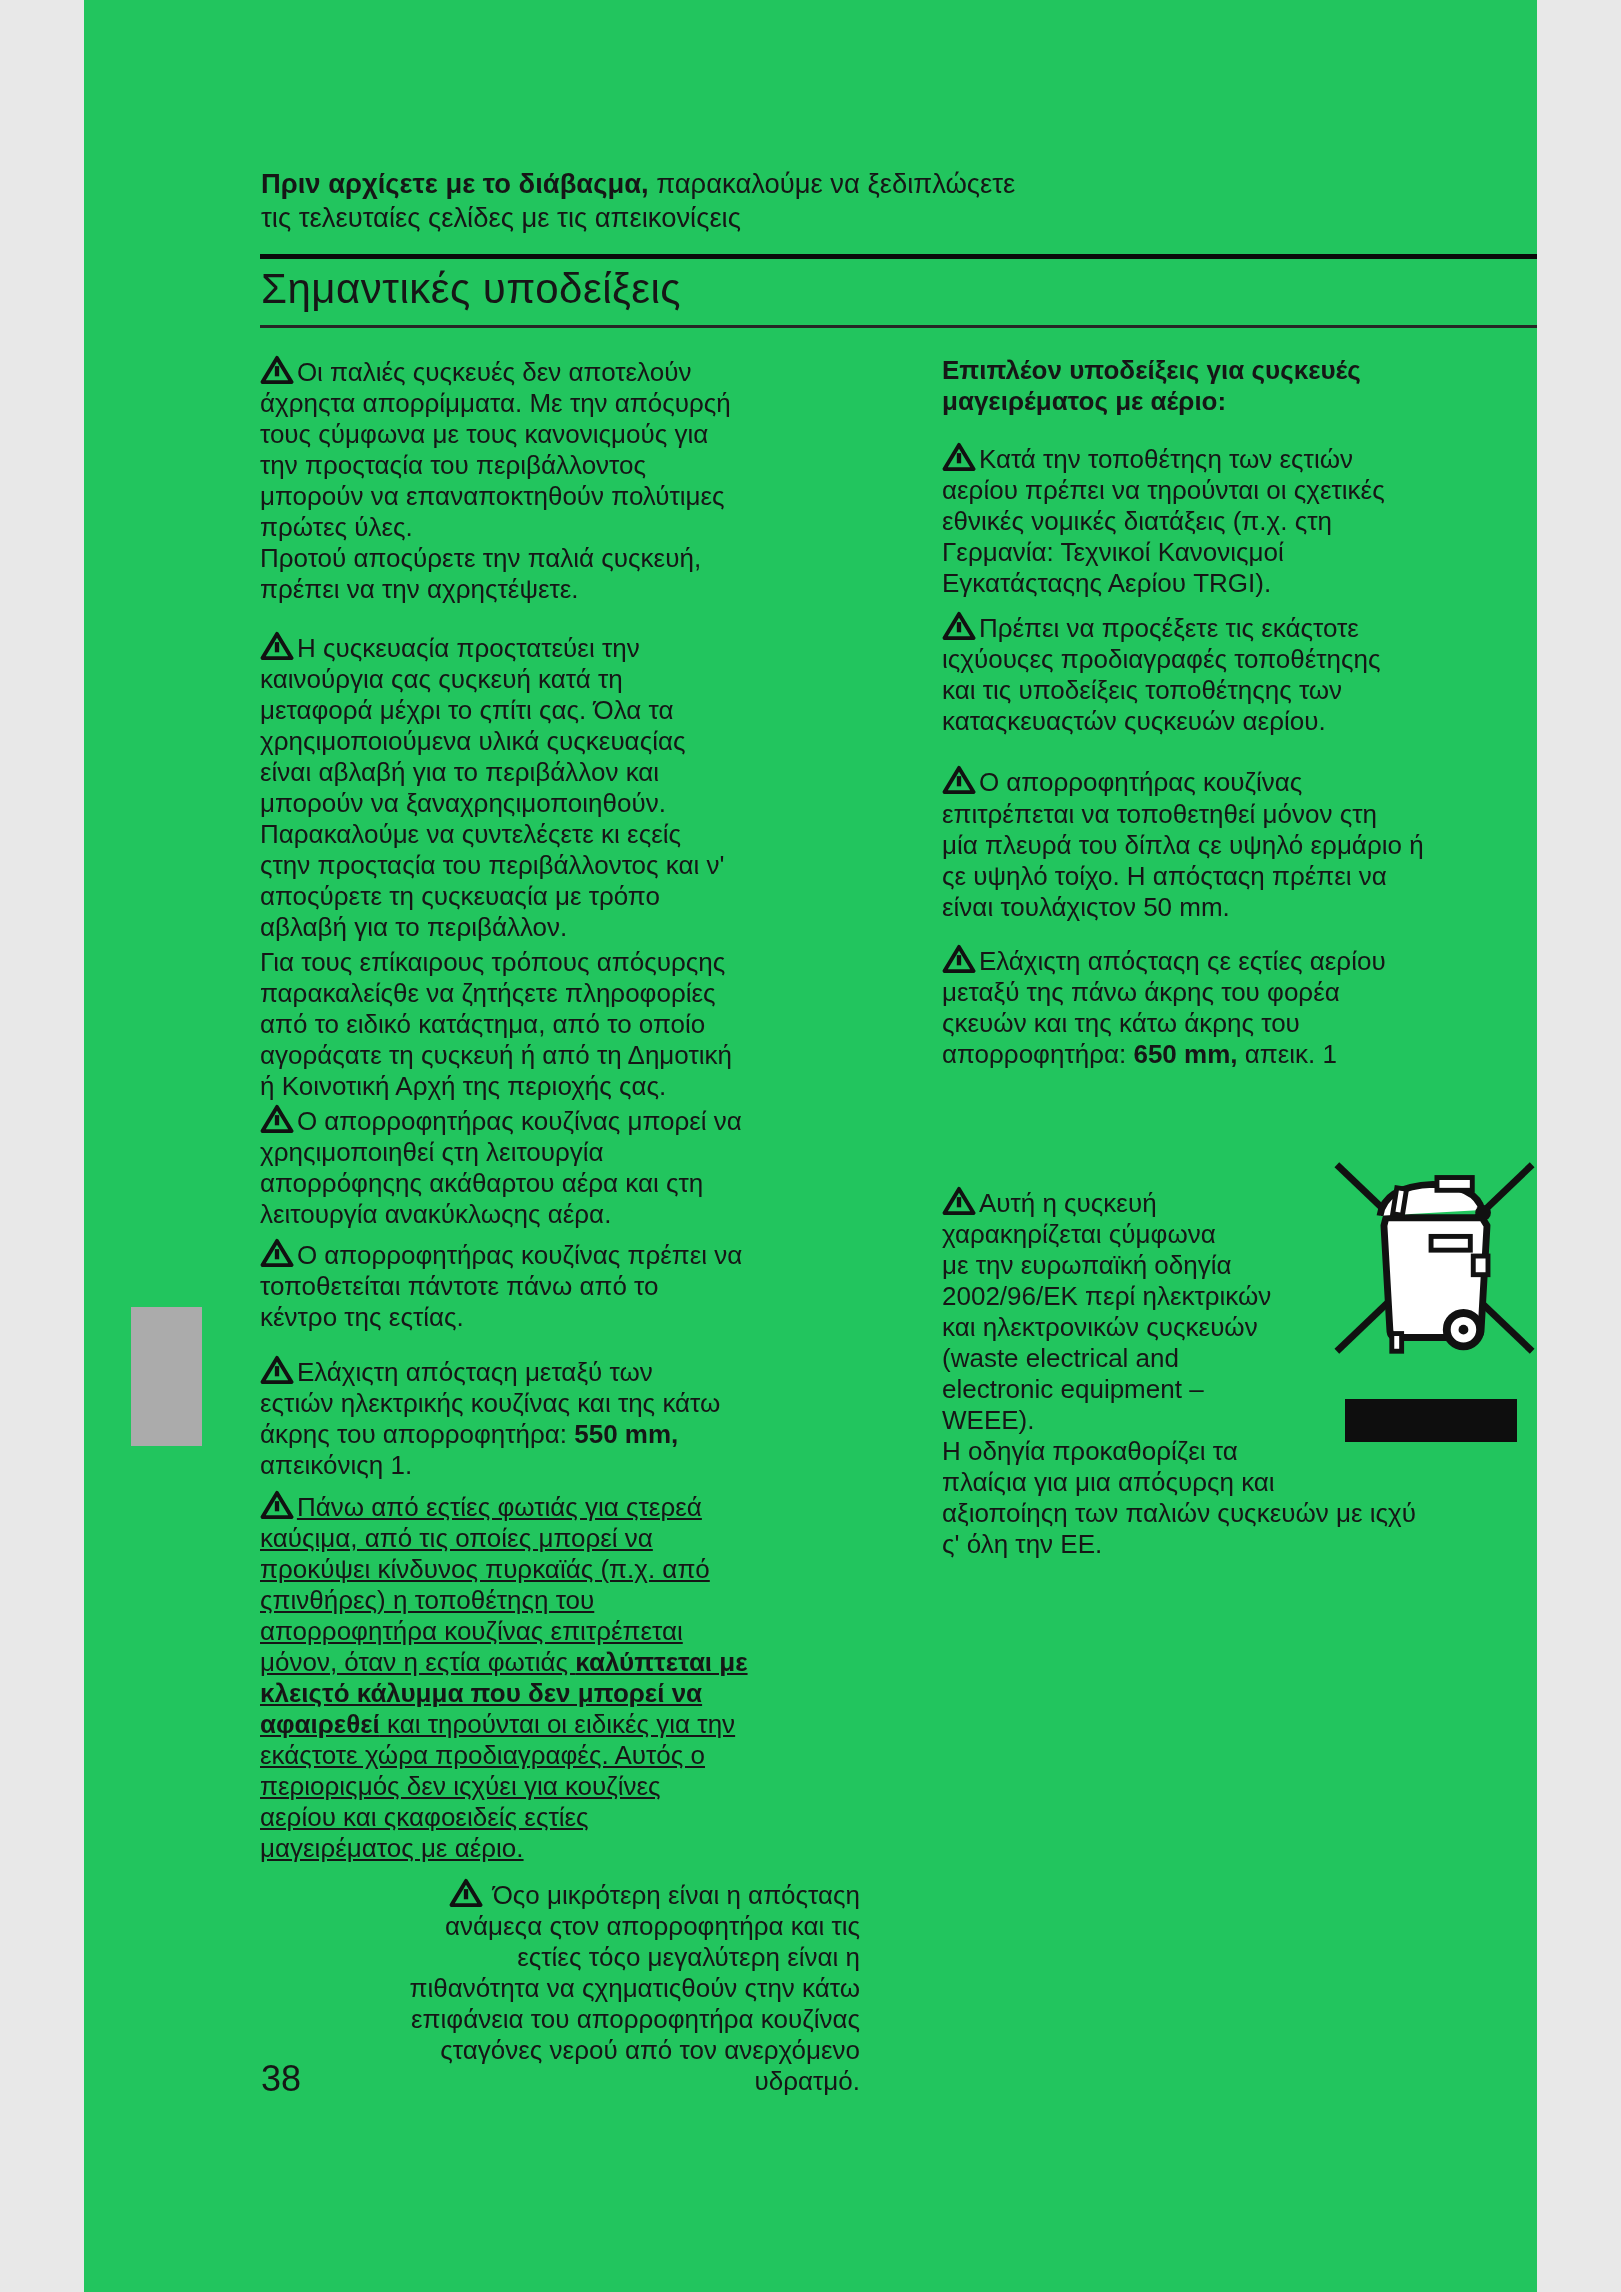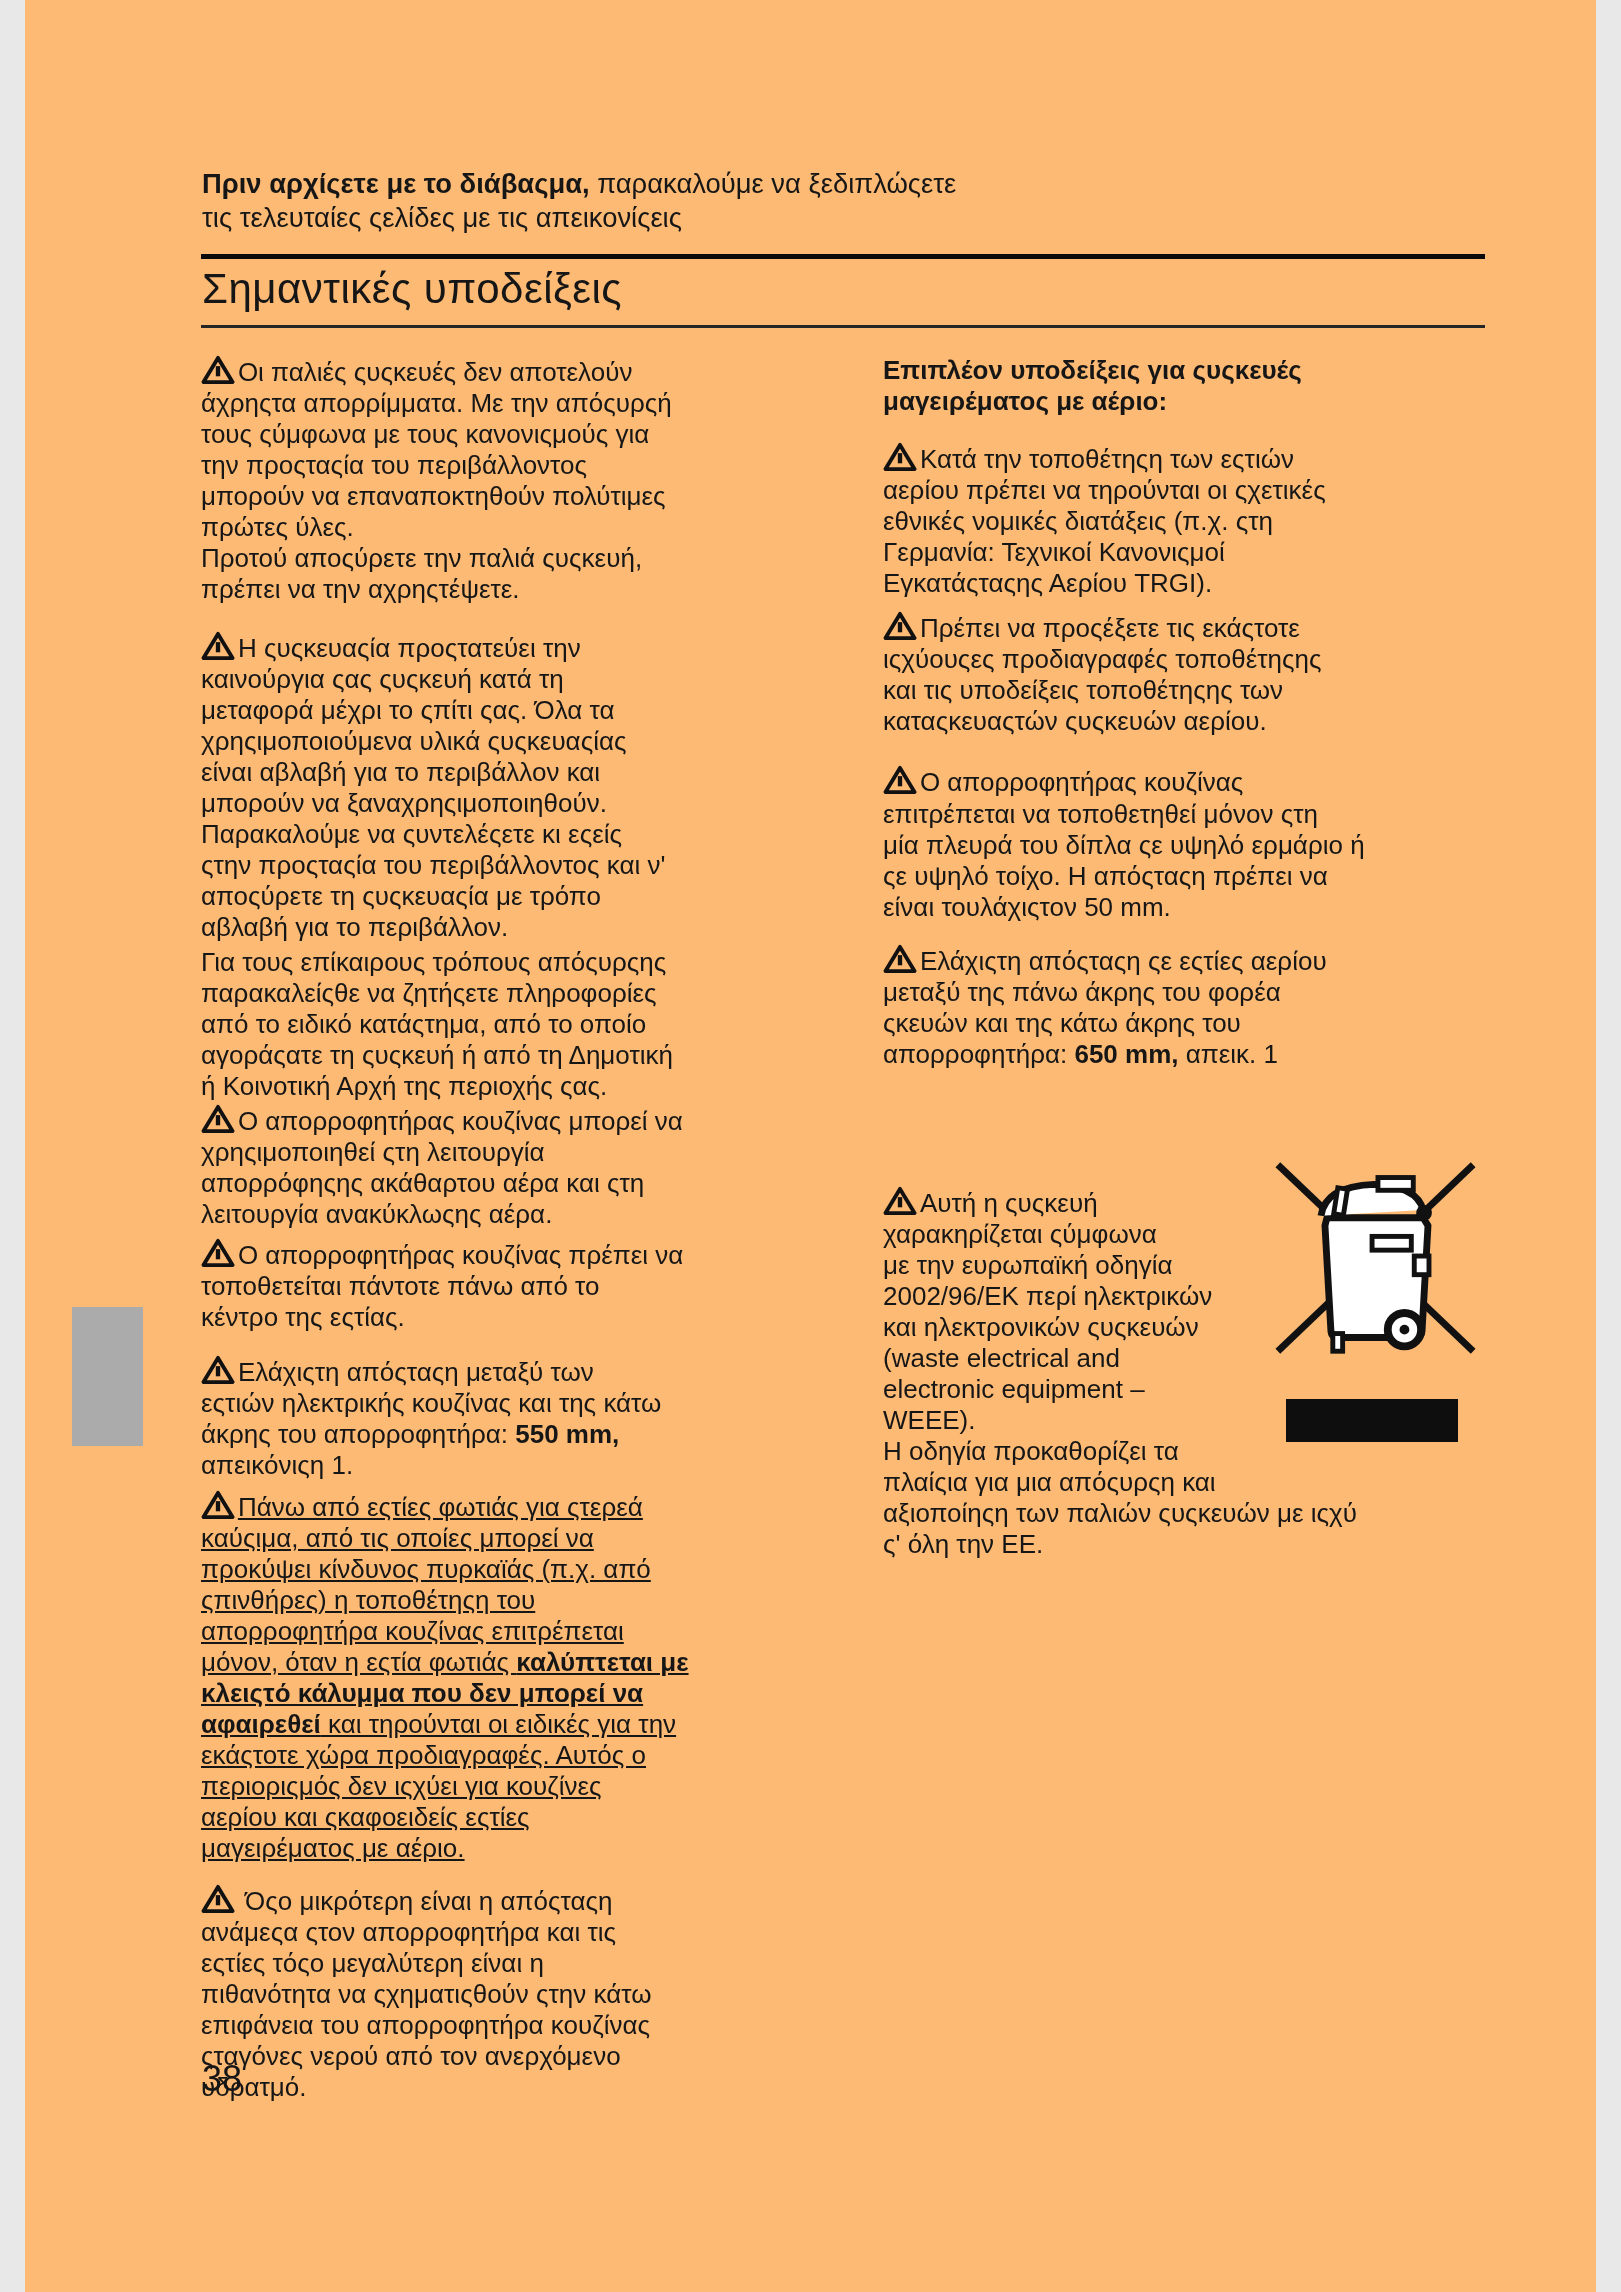--- a/index.html
+++ b/index.html
@@ -1,16 +1,16 @@
 <!DOCTYPE html>
 <html><head>
 <meta charset="utf-8">
 <style>
   html,body{margin:0;padding:0;background:#e8e8e8;}
-  .page{position:relative;width:1571px;height:2293px;background:#fdba74;overflow:hidden;
+  .page{position:relative;width:1453px;height:2293px;background:#22c55e;overflow:hidden;
         font-family:"Liberation Sans",sans-serif;color:#161616;margin:0 auto;}
   .intro{position:absolute;left:177px;top:167px;width:882px;font-size:27.4px;line-height:34px;}
   .rule-a{position:absolute;left:176px;top:254px;width:1284px;height:4.9px;background:#0a0a0a;}
   .doc-title{position:absolute;left:177px;top:265px;font-size:42px;font-weight:400;letter-spacing:0.5px;}
   .rule-b{position:absolute;left:176px;top:325px;width:1284px;height:2.9px;background:#262626;}
   .col{position:absolute;top:355px;font-size:26px;line-height:31px;}
   .col-left{left:176px;width:600px;}
   .col-right{left:858px;width:627px;}
   .para{margin:0;}
   .rc-heading{font-weight:bold;margin:0;}
@@ -61,21 +61,21 @@
     <p class="para" style="margin-top:22px;"><span class="warn-icon"><svg viewBox="0 0 35 31">
             <path d="M17.5 3 L32.5 28 L2.5 28 Z" fill="none" stroke="#111" stroke-width="4" stroke-linejoin="round"></path>
             <line x1="17.5" y1="11.5" x2="17.5" y2="22" stroke="#111" stroke-width="4.5"></line>
           </svg></span><span><span>Ελάχιςτη απόςταςη μεταξύ των</span><br><span>εςτιών ηλεκτρικής κουζίνας και της κάτω</span><br><span>άκρης του απορροφητήρα: </span><b>550 mm,</b><span></span><br><span>απεικόνιςη 1.</span></span></p>
 
     <p class="para" style="margin-top:8.8px;text-decoration:underline;"><span class="warn-icon"><svg viewBox="0 0 35 31">
             <path d="M17.5 3 L32.5 28 L2.5 28 Z" fill="none" stroke="#111" stroke-width="4" stroke-linejoin="round"></path>
             <line x1="17.5" y1="11.5" x2="17.5" y2="22" stroke="#111" stroke-width="4.5"></line>
           </svg></span><span><span>Πάνω από εςτίες φωτιάς για ςτερεά</span><br><span>καύςιμα, από τις οποίες μπορεί να</span><br><span>προκύψει κίνδυνος πυρκαϊάς (π.χ. από</span><br><span>ςπινθήρες) η τοποθέτηςη του</span><br><span>απορροφητήρα κουζίνας επιτρέπεται</span><br><span>μόνον, όταν η εςτία φωτιάς </span><b>καλύπτεται με</b><br><b>κλειςτό κάλυμμα που δεν μπορεί να</b><br><b>αφαιρεθεί</b><span> και τηρούνται οι ειδικές για την</span><br><span>εκάςτοτε χώρα προδιαγραφές. Αυτός ο</span><br><span>περιοριςμός δεν ιςχύει για κουζίνες</span><br><span>αερίου και ςκαφοειδείς εςτίες</span><br><span>μαγειρέματος με αέριο.</span></span></p>
 
-    <p class="para" style="margin-top:20px;"><span class="warn-icon"><svg viewBox="0 0 35 31">
+    <p class="para" style="margin-top:14px;text-align:right;"><span class="warn-icon"><svg viewBox="0 0 35 31">
             <path d="M17.5 3 L32.5 28 L2.5 28 Z" fill="none" stroke="#111" stroke-width="4" stroke-linejoin="round"></path>
             <line x1="17.5" y1="11.5" x2="17.5" y2="22" stroke="#111" stroke-width="4.5"></line>
           </svg></span><span><span> Όςο μικρότερη είναι η απόςταςη</span><br><span>ανάμεςα ςτον απορροφητήρα και τις</span><br><span>εςτίες τόςο μεγαλύτερη είναι η</span><br><span>πιθανότητα να ςχηματιςθούν ςτην κάτω</span><br><span>επιφάνεια του απορροφητήρα κουζίνας</span><br><span>ςταγόνες νερού από τον ανερχόμενο</span><br><span>υδρατμό.</span></span></p>
 
   </div>
 
   <div class="col col-right">
 
     <p class="rc-heading"><b>Επιπλέον υποδείξεις για ςυςκευές</b><br><b>μαγειρέματος με αέριο:</b></p>
 

